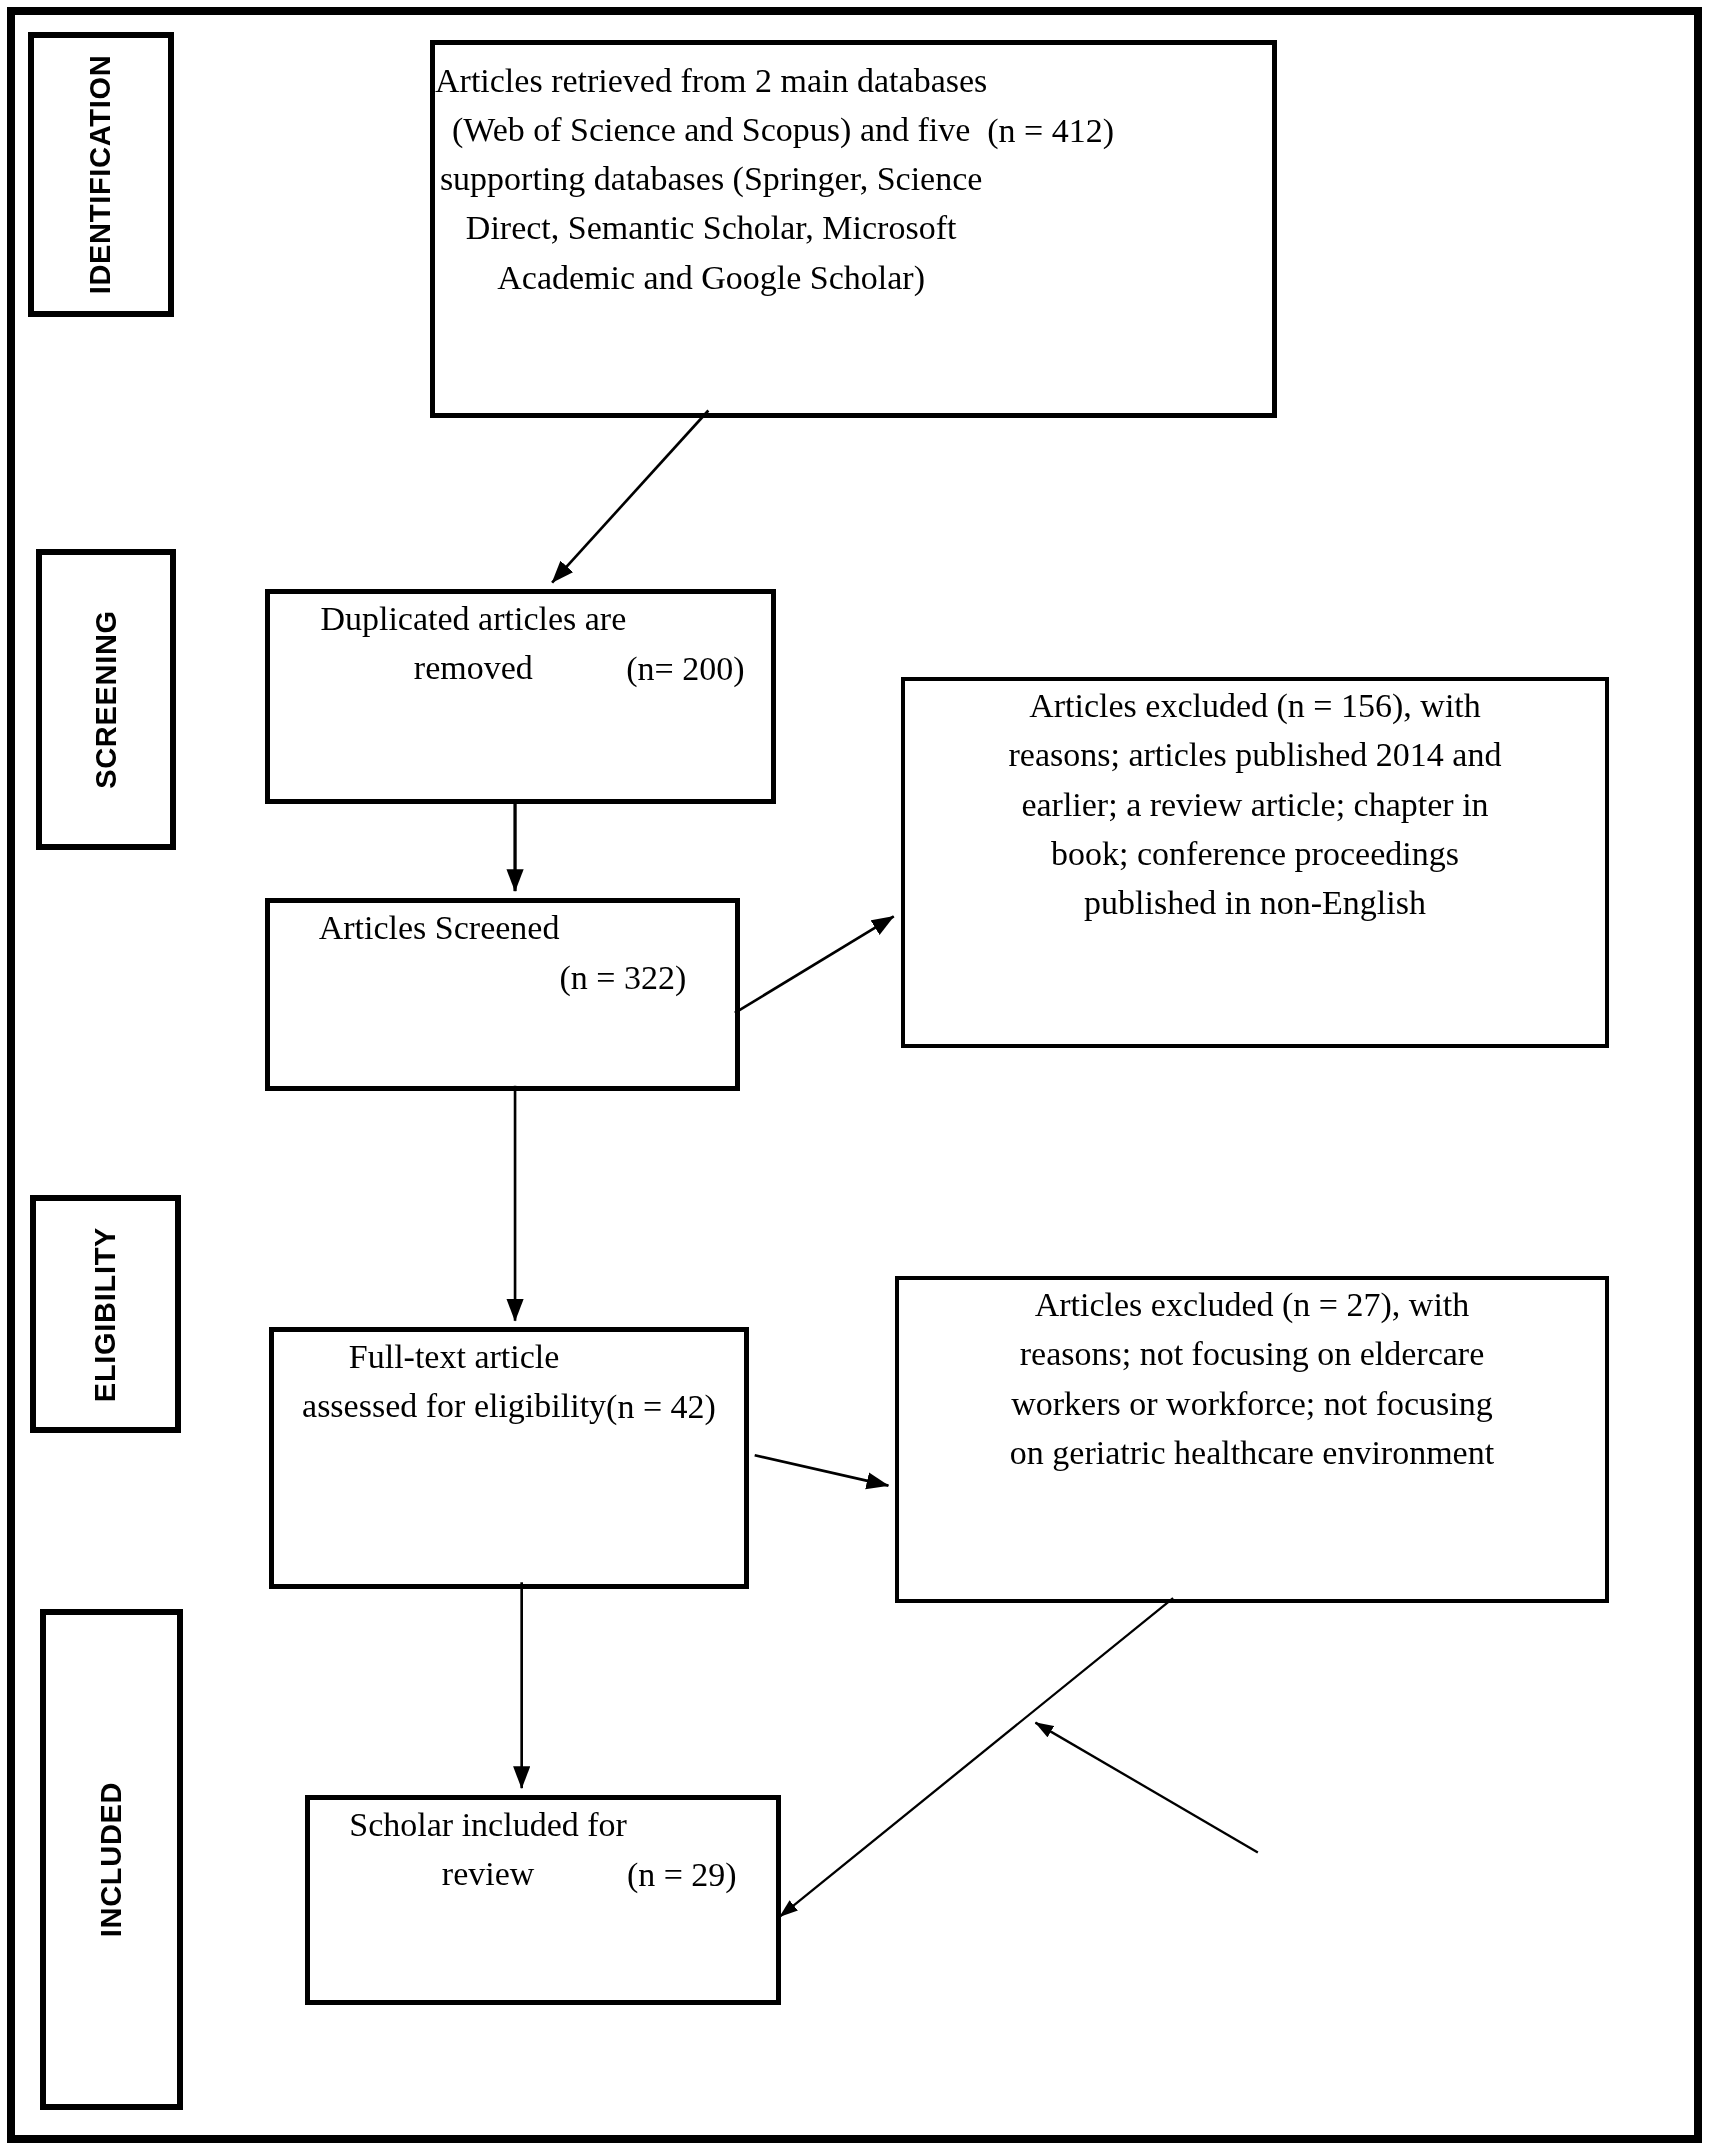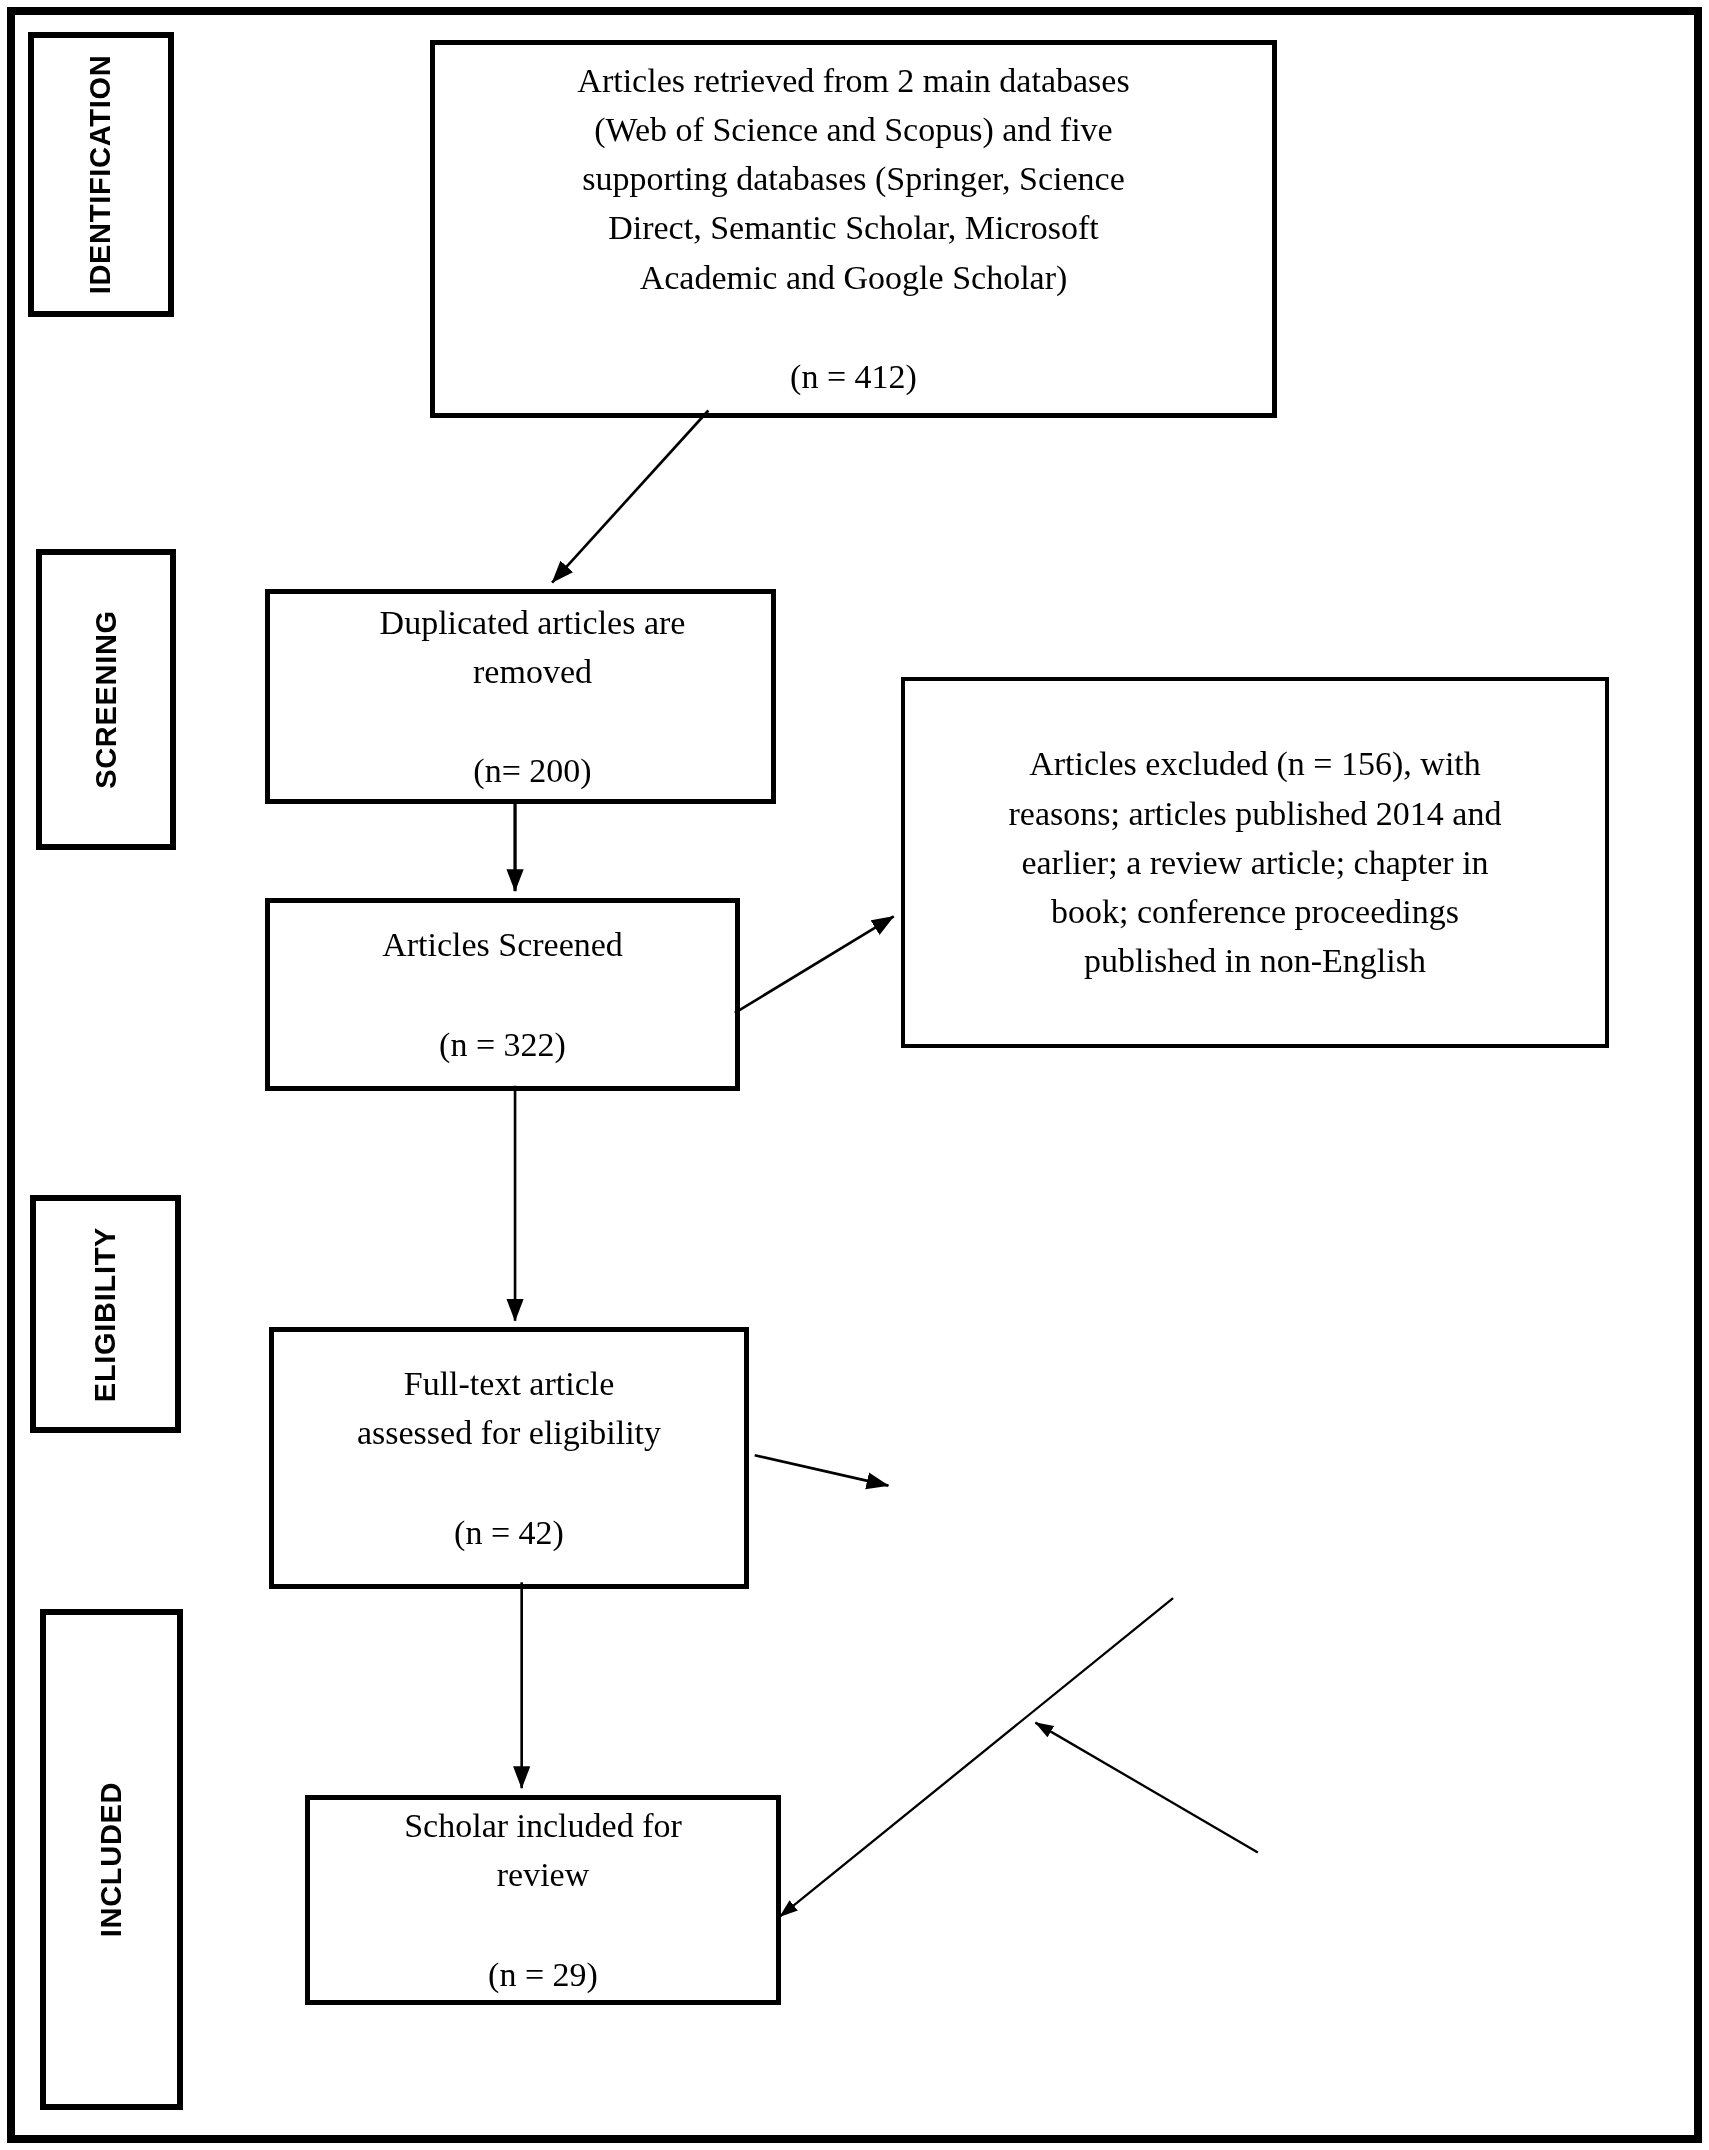--- a/index.html
+++ b/index.html
@@ -43,22 +43,22 @@
   #st-screening      { left: 36px;  top: 549px;  width: 128px; height: 289px; }
   #st-eligibility    { left: 30px;  top: 1195px; width: 139px; height: 226px; }
   #st-included       { left: 40px;  top: 1609px; width: 131px; height: 489px; }
 
   
   .flow-box {
     position: absolute;
     border: 5.3px solid #000000;
     background: #ffffff;
     display: flex;
-    flex-direction: column;
-    align-items: center;
+    flex-direction: row;
+    align-items: flex-start;
     justify-content: center;
     text-align: center;
     font-size: 34px;
     line-height: 1.45;
   }
   .flow-box .bt { white-space: pre-line; }
   .flow-box .bn { margin-top: 50px; }
 
   #bx-retrieved  { left: 430px;  top: 40px;   width: 837px; height: 357px; justify-content: flex-start; padding-top: 10.6px; }
   #bx-duplicates { left: 265px;  top: 589px;  width: 477px;  height: 205px; padding-left: 24px; }
@@ -124,20 +124,26 @@
 book; conference proceedings
 published in non-English</div>
   </div>
 
   <div class="flow-box" id="bx-fulltext">
     <div class="bt">Full-text article
 assessed for eligibility</div>
     <div class="bn">(n = 42)</div>
   </div>
 
+  <div class="flow-box" id="bx-excl-eli">
+    <div class="bt">Articles excluded (n = 27), with
+reasons; not focusing on eldercare
+workers or workforce; not focusing
+on geriatric healthcare environment</div>
+  </div>
 
   <div class="flow-box" id="bx-included">
     <div class="bt">Scholar included for
 review</div>
     <div class="bn">(n = 29)</div>
   </div>
 
 
   <svg class="arrows" viewBox="0 0 2583 3249">
     <defs>

